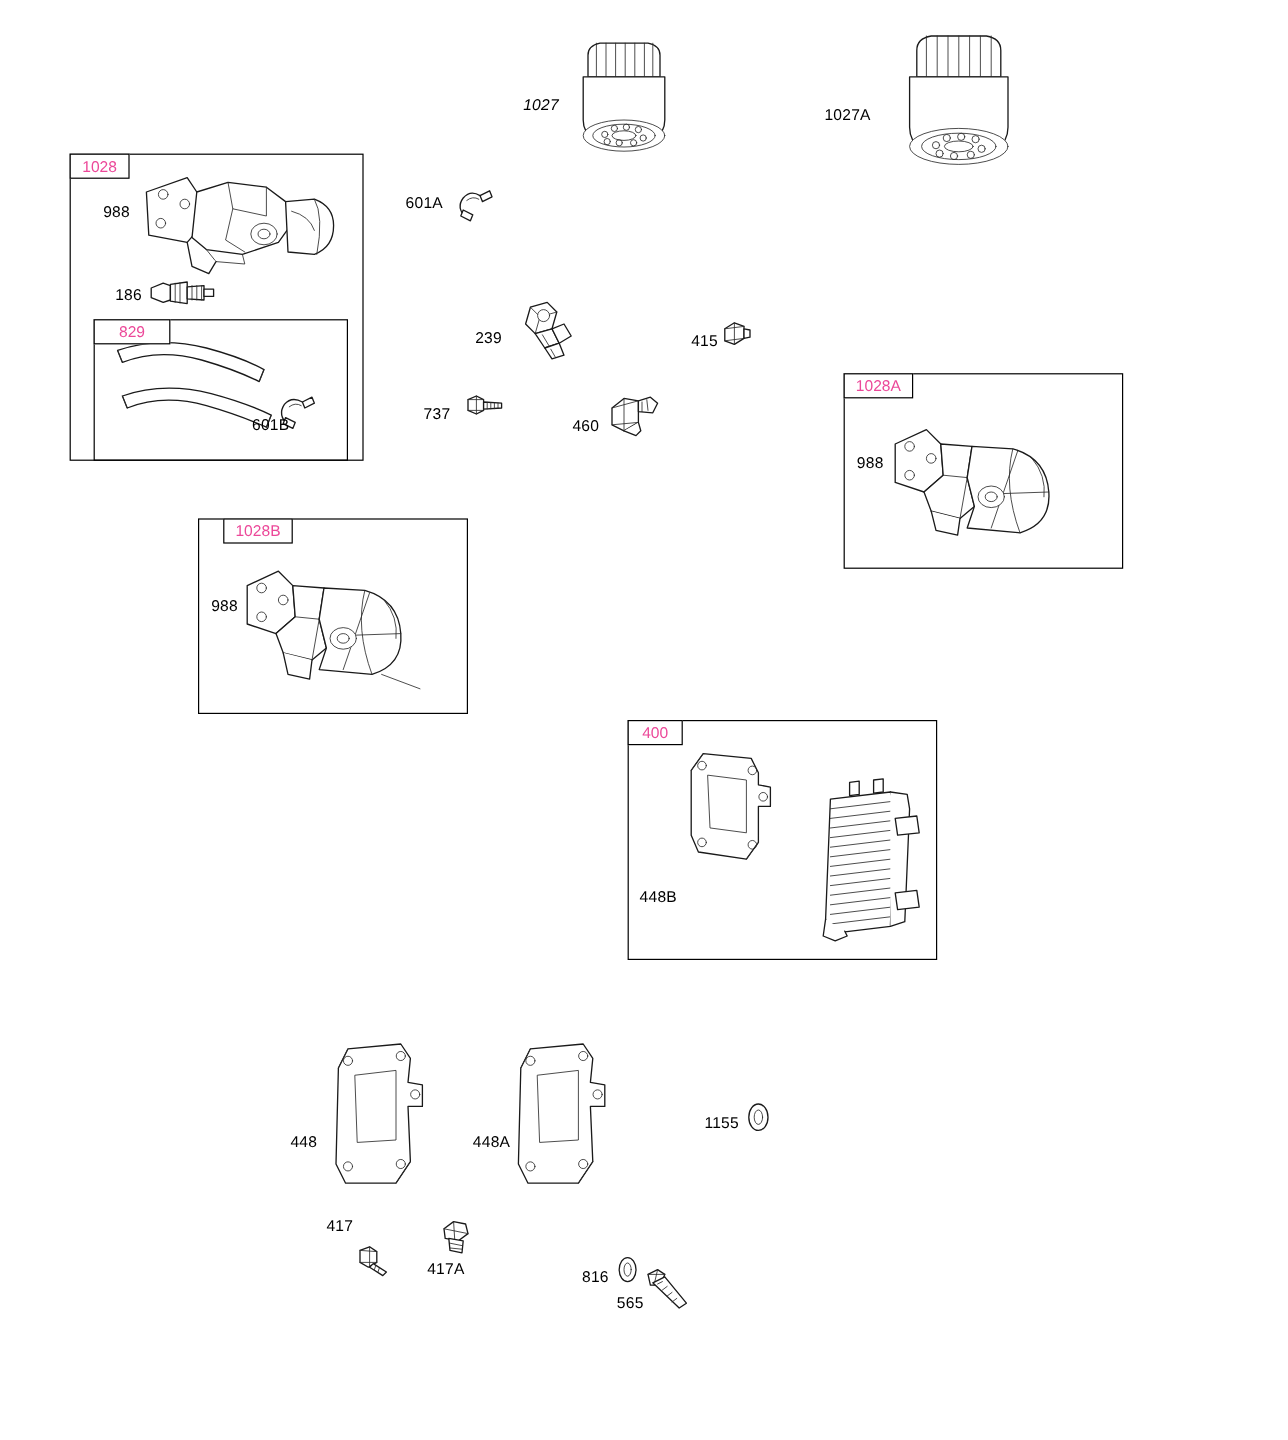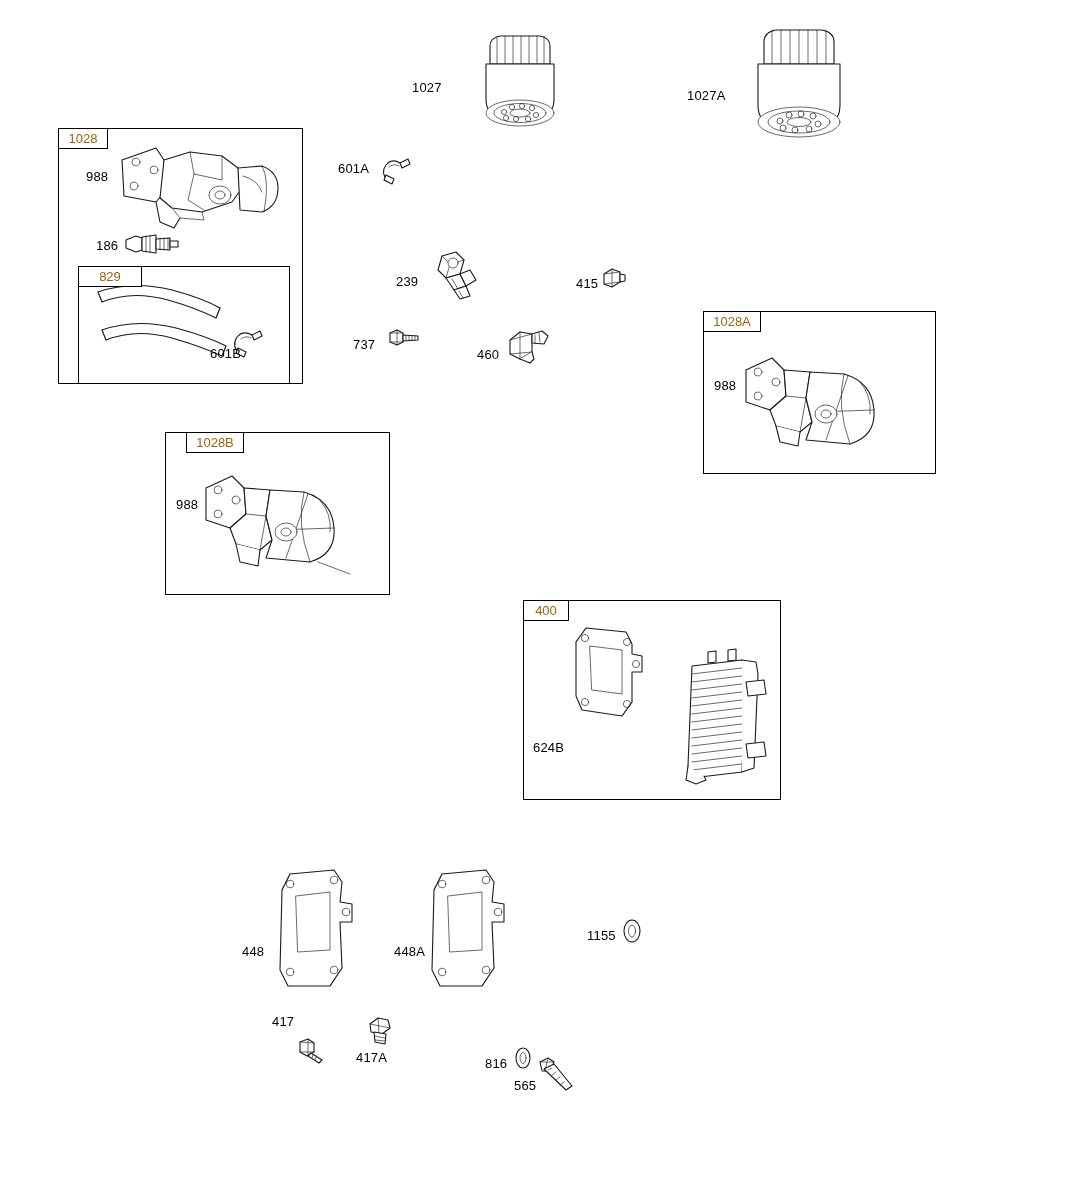--- a/index.html
+++ b/index.html
@@ -30,21 +30,21 @@
     border: 1px solid #000000;
     box-sizing: border-box;
     background: transparent;
   }
   .group-tab {
     position: absolute;
     border: 1px solid #000000;
     box-sizing: border-box;
     background: #ffffff;
     font-size: 13px;
-    color: #a16207;
+    color: #ec4899;
     display: flex;
     align-items: center;
     justify-content: center;
     padding: 0 6px;
     height: 21px;
   }
   .part {
     position: absolute;
   }
   .part svg {
@@ -374,33 +374,33 @@
   <div class="group-box" style="left:165px; top:432px; width:225px; height:163px;"></div>
   <div class="group-tab" style="left:165px; top:432px; width:58px;margin-left:21px;">
       <span>1028B</span>
     </div>
 
   <div class="group-box" style="left:523px; top:600px; width:258px; height:200px;"></div>
   <div class="group-tab" style="left:523px; top:600px; width:46px;">
       <span>400</span>
     </div>
 
-  <div class="callout" style="left:412px; top:80px;">1027</div>
+  <div class="callout" style="left:436px; top:80px;font-style:italic;">1027</div>
   <div class="callout" style="left:687px; top:88px;">1027A</div>
   <div class="callout" style="left:86px;  top:169px;">988</div>
   <div class="callout" style="left:338px; top:161px;">601A</div>
   <div class="callout" style="left:96px;  top:238px;">186</div>
   <div class="callout" style="left:396px; top:274px;">239</div>
   <div class="callout" style="left:576px; top:276px;">415</div>
   <div class="callout" style="left:353px; top:337px;">737</div>
   <div class="callout" style="left:477px; top:347px;">460</div>
   <div class="callout" style="left:197px; top:346px;margin-left:13px;">601B</div>
   <div class="callout" style="left:714px; top:378px;">988</div>
   <div class="callout" style="left:176px; top:497px;">988</div>
-  <div class="callout" style="left:533px; top:740px;">624B</div>
+  <div class="callout" style="left:533px; top:740px;">448B</div>
   <div class="callout" style="left:242px; top:944px;">448</div>
   <div class="callout" style="left:394px; top:944px;">448A</div>
   <div class="callout" style="left:587px; top:928px;">1155</div>
   <div class="callout" style="left:272px; top:1014px;">417</div>
   <div class="callout" style="left:340px; top:1050px;margin-left:16px;">417A</div>
   <div class="callout" style="left:485px; top:1056px;">816</div>
   <div class="callout" style="left:514px; top:1078px;">565</div>
 
 </div>
 

